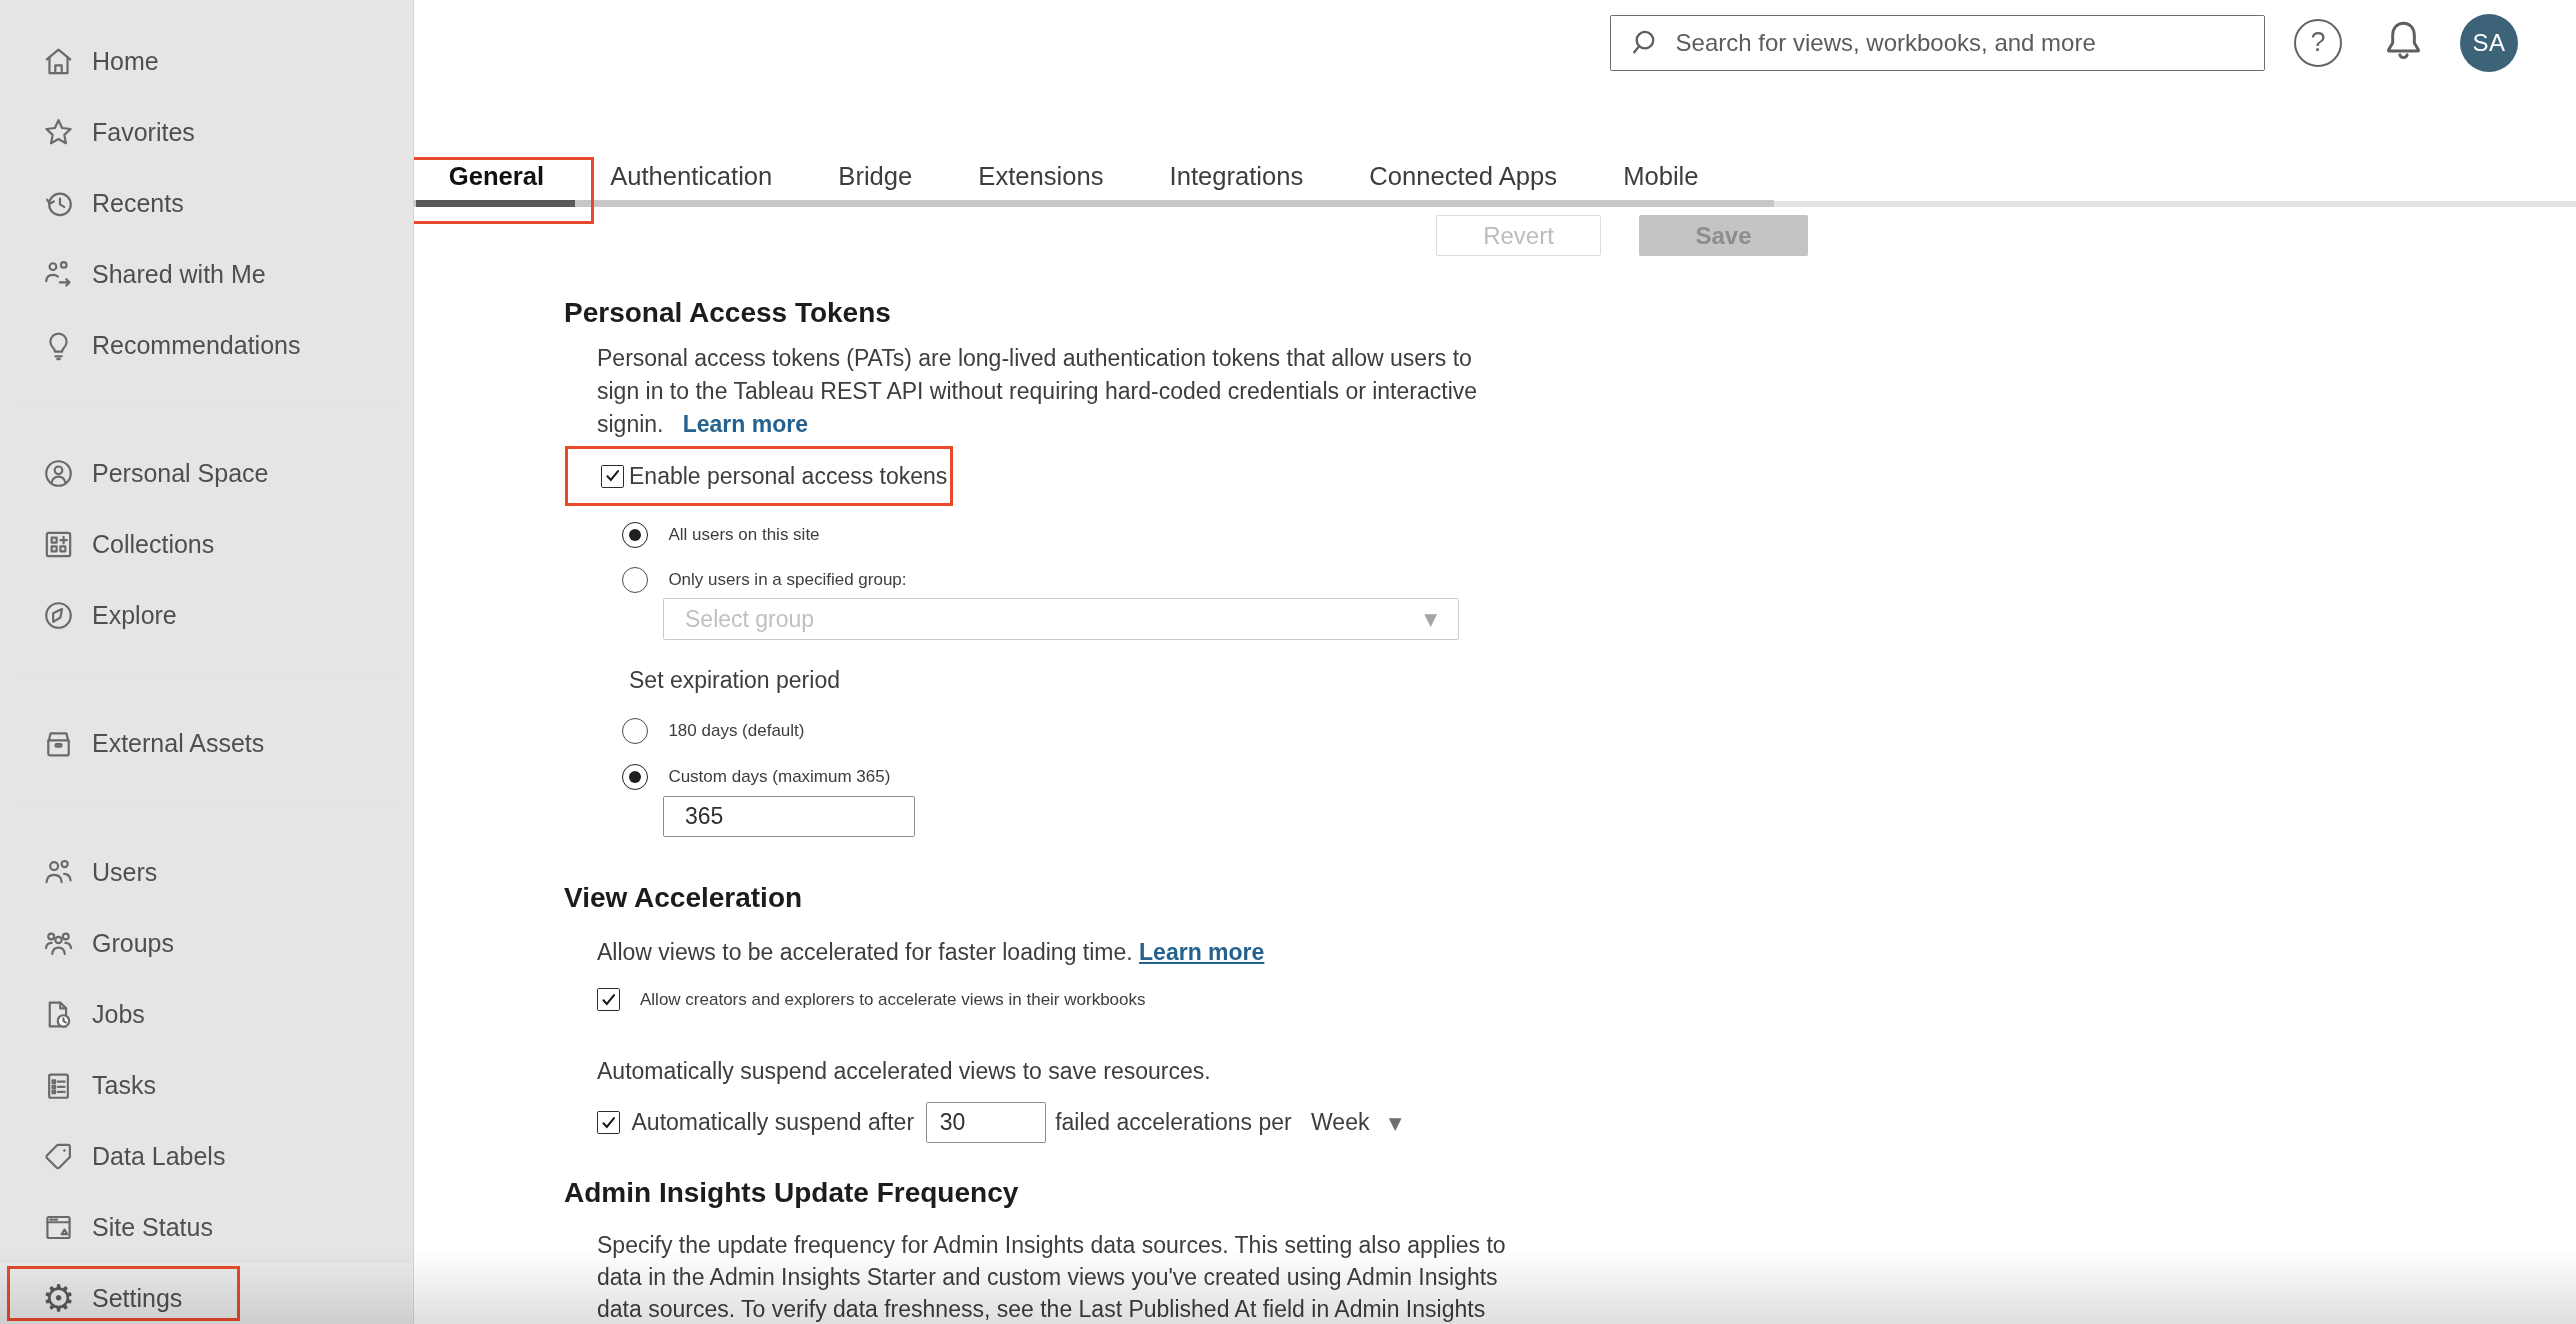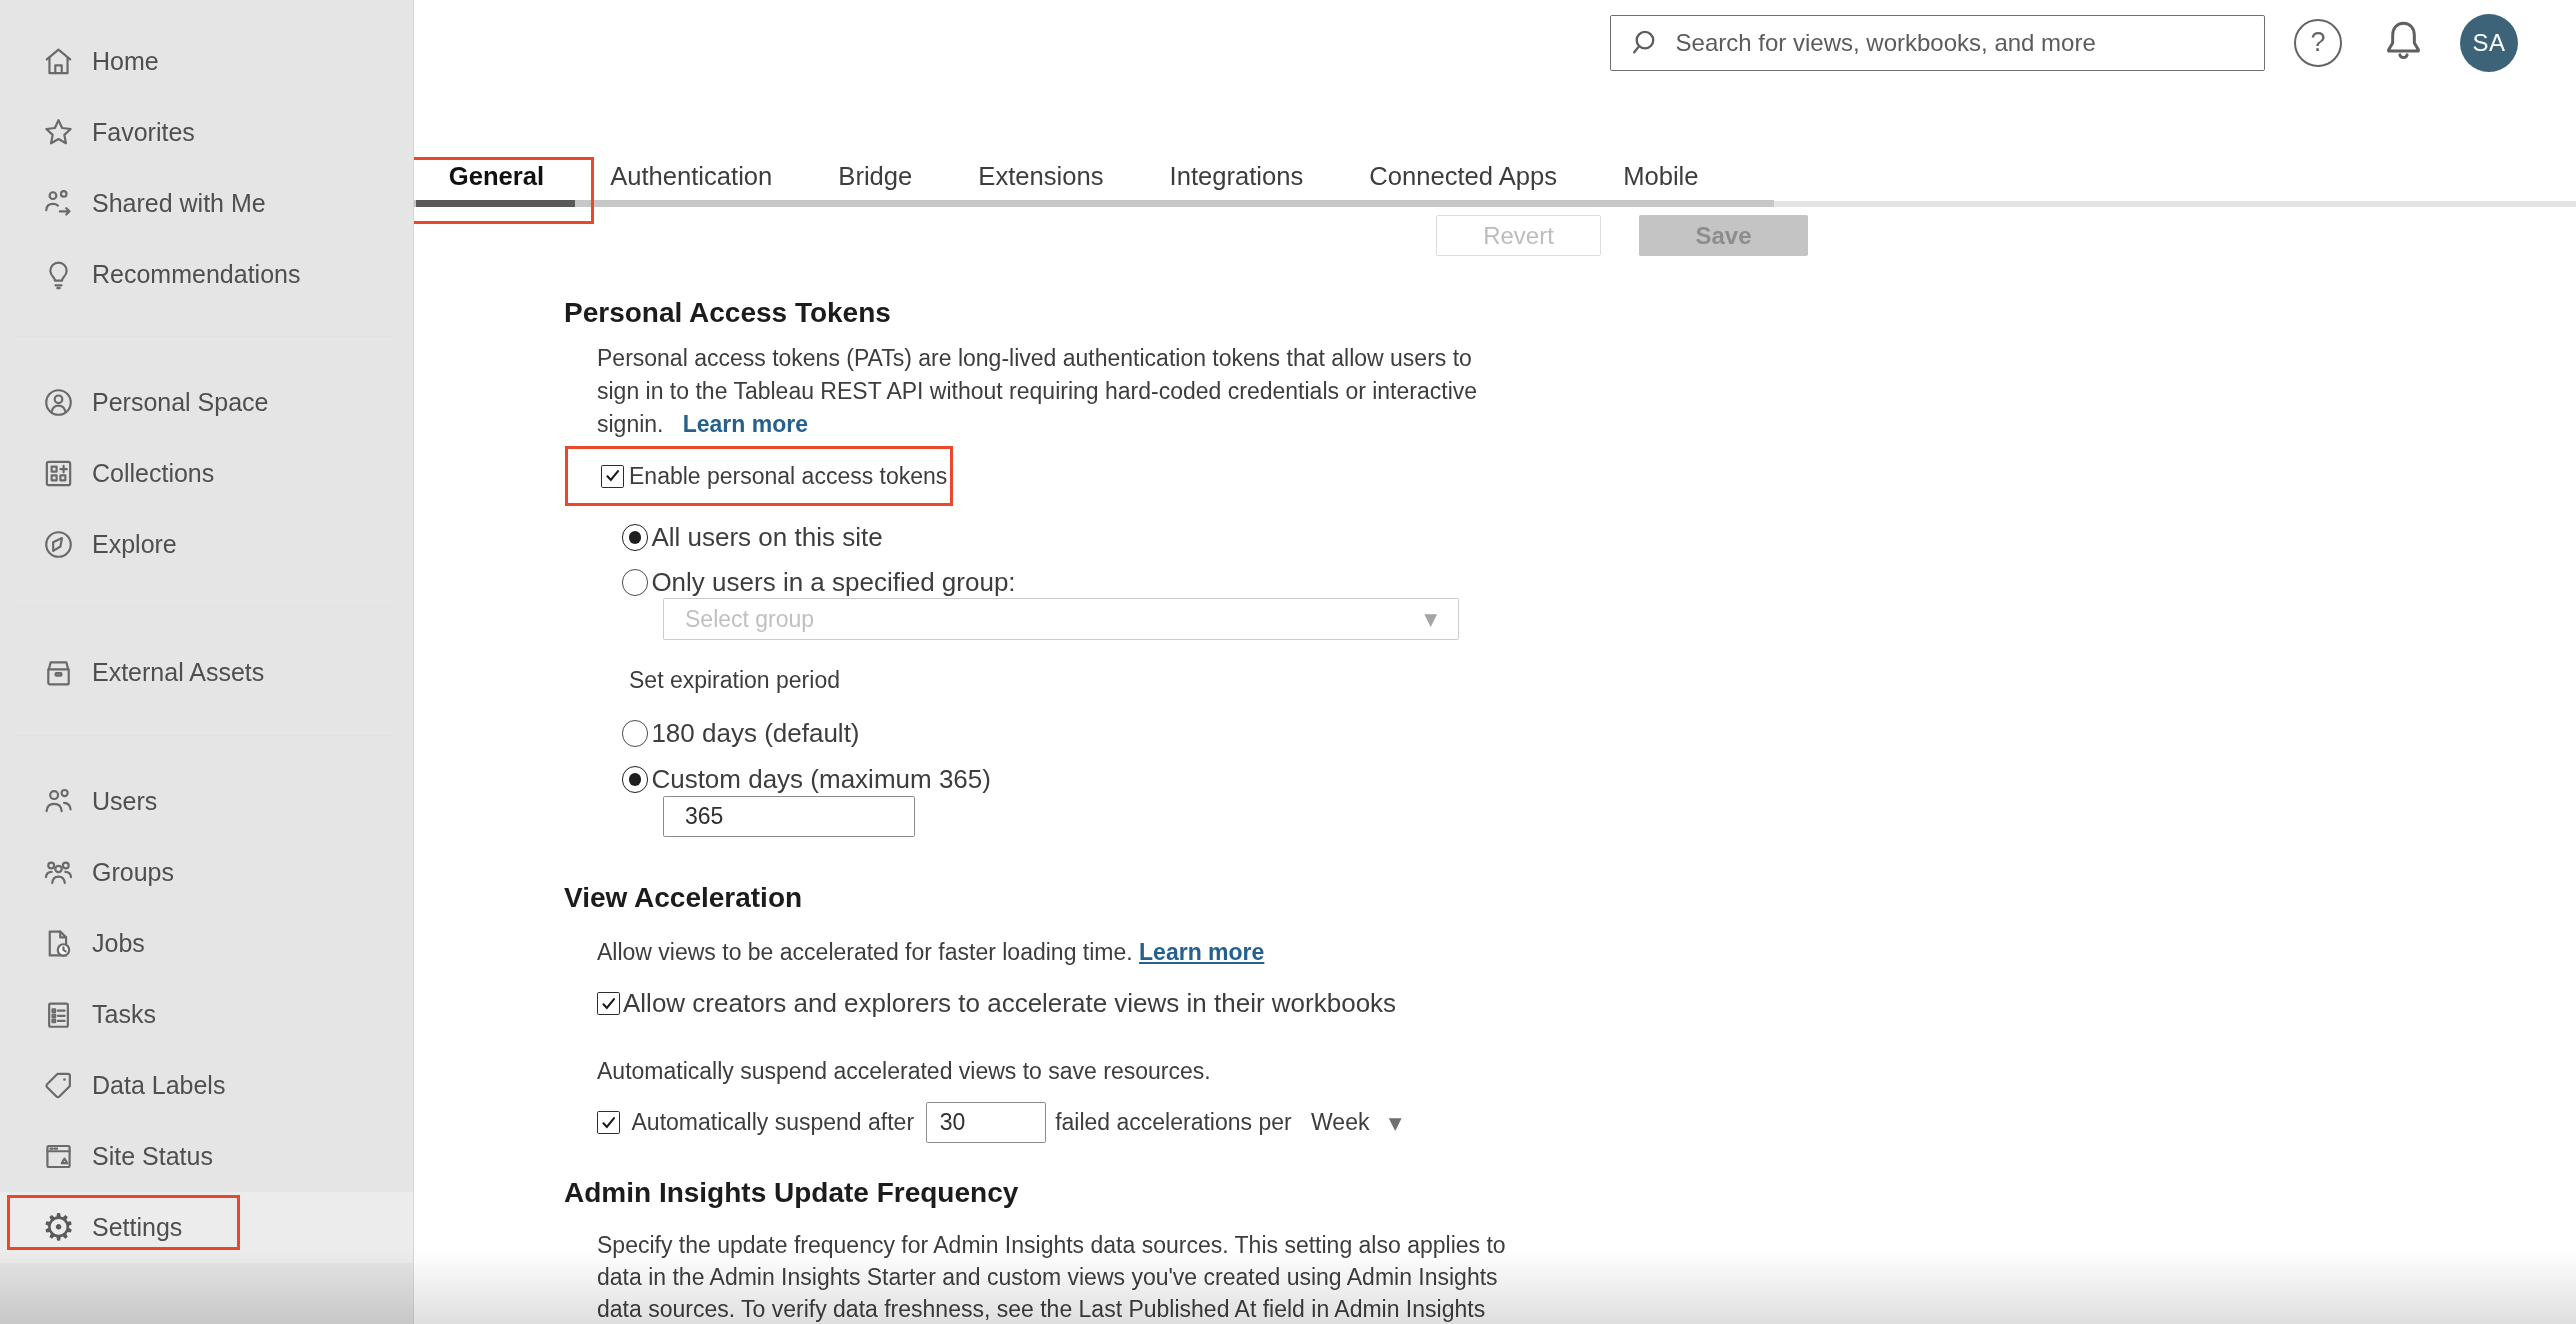--- a/index.html
+++ b/index.html
@@ -85,21 +85,21 @@
   .link.underlined{text-decoration:underline;}
 
   .checkbox{width:23px;height:23px;border:1.8px solid #2c2c2c;border-radius:1.8px;background:#fff;
             display:flex;align-items:center;justify-content:center;flex:0 0 23px;cursor:pointer;}
   .checkbox svg{width:19.4px;height:19.4px;stroke:#1a1a1a;fill:none;stroke-width:2.6;stroke-linecap:round;}
   .radio{width:26.4px;height:26.4px;border:1.8px solid #4c4c4c;border-radius:50%;background:#fff;
          display:flex;align-items:center;justify-content:center;flex:0 0 26.4px;cursor:pointer;}
   .radio.checked{border-color:#1f1f1f;}
   .radio.checked::after{content:"";width:12.3px;height:12.3px;border-radius:50%;background:#1f1f1f;}
 
-  .cb-row,.radio-row{position:absolute;display:flex;align-items:center;gap:3px;font-size:26px;color:#3d3d3d;white-space:nowrap;}
+  .cb-row,.radio-row{position:absolute;display:flex;align-items:center;gap:20px;font-size:17px;color:#3d3d3d;white-space:nowrap;}
   .pat-annot{left:151px;top:446px;width:388px;height:60px;display:flex;align-items:center;
              padding-left:33px;gap:13.2px;font-size:23px;color:#3d3d3d;white-space:nowrap;}
   .pat-annot .inner{display:flex;align-items:center;gap:5px;}
 
   .select-box{
     position:absolute;left:249px;top:598px;width:796px;height:42px;
     border:1.8px solid #cbcbcb;border-radius:1.8px;background:#fff;
     display:flex;align-items:center;padding:0 21px;cursor:pointer;
   }
   .select-box .ph{font-size:23px;color:#c0c0c0;flex:1;}
@@ -144,20 +144,30 @@
 
     <div class="sb-item">
       <span class="sb-icon">
         <svg viewBox="0 0 24 24">
             <path d="M12 3.6l2.5 5.3 5.8.7-4.3 4 1.1 5.8-5.1-2.9-5.1 2.9 1.1-5.8-4.3-4 5.8-.7z"></path>
           </svg>
       </span>
       <span class="sb-label">Favorites</span>
     </div>
 
+    <div class="sb-item">
+      <span class="sb-icon">
+        <svg viewBox="0 0 24 24">
+            <circle cx="13" cy="12.6" r="7.4"></circle>
+            <path d="M13 8.6v4l2.9 1.7"></path>
+            <path d="M6 12.2 4.2 9.4M6 12.2l2.8-1.6"></path>
+          </svg>
+      </span>
+      <span class="sb-label">Recents</span>
+    </div>
 
     <div class="sb-item">
       <span class="sb-icon">
         <svg viewBox="0 0 24 24">
             <circle cx="8.2" cy="6.6" r="2.3"></circle>
             <path d="M3.6 16.6c.2-2.9 2.1-4.3 4.6-4.3 1.3 0 2.5.4 3.4 1.1"></path>
             <circle cx="15.6" cy="5.4" r="1.9"></circle>
             <path d="M12.9 17.4h6.6m0 0-2.2-2.2m2.2 2.2-2.2 2.2"></path>
           </svg>
       </span>

